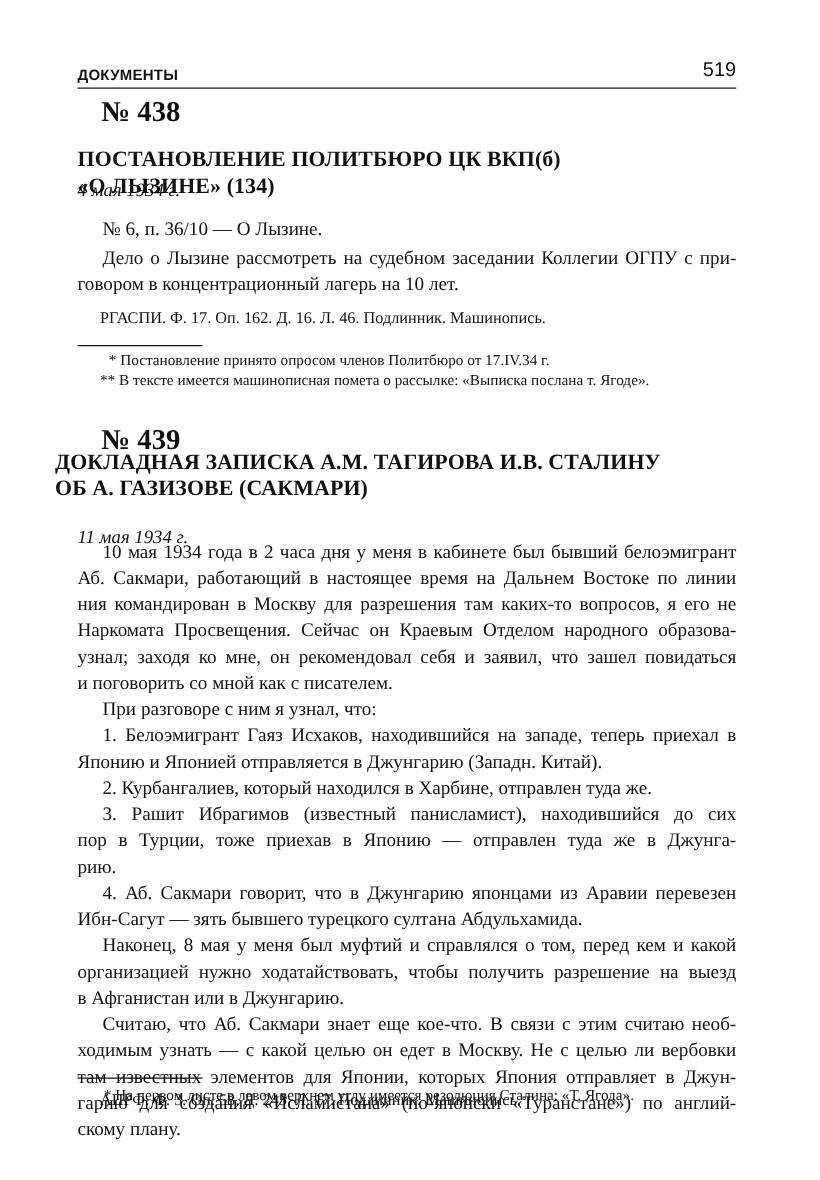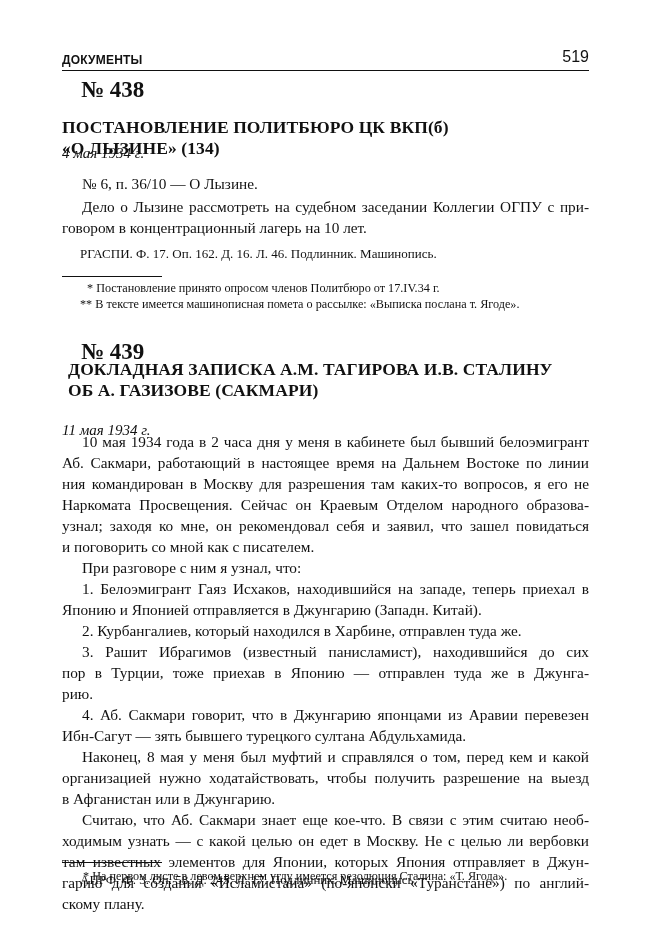--- a/index.html
+++ b/index.html
@@ -45,21 +45,21 @@
     <span class="line last">говором в концентрационный лагерь на 10 лет.</span>
   </div>
 
   <div class="source" style="top:246px;">РГАСПИ. Ф. 17. Оп. 162. Д. 16. Л. 46. Подлинник. Машинопись.</div>
 
   <div class="fn-rule" style="top:276px;"></div>
   <div class="footnote" style="left:87px; top:280px;">* Постановление принято опросом членов Политбюро от 17.IV.34 г.</div>
   <div class="footnote" style="left:80px; top:296px;">** В тексте имеется машинописная помета о рассылке: «Выписка послана т. Ягоде».</div>
 
   <div class="doc-num" style="left:81px; top:339px;">№ 439</div>
-  <div class="doc-title" style="left:68px; top:359px;">
+  <div class="doc-title" style="left:44px; top:359px;">
     <div>ДОКЛАДНАЯ ЗАПИСКА А.М. ТАГИРОВА И.В. СТАЛИНУ</div>
     <div>ОБ А. ГАЗИЗОВЕ (САКМАРИ)</div>
   </div>
   <div class="date" style="left:62px; top:404px;margin-top:18px;">11 мая 1934 г.</div>
 
   <div class="para" style="top:431px;">
     <span class="line" style="padding-left:20px;">10 мая 1934 года в 2 часа дня у меня в кабинете был бывший белоэмигрант</span>
     <span class="line">Аб. Сакмари, работающий в настоящее время на Дальнем Востоке по линии</span>
     <span class="line">ния командирован в Москву для разрешения там каких-то вопросов, я его не</span>
     <span class="line">Наркомата Просвещения. Сейчас он Краевым Отделом народного образова-</span>

